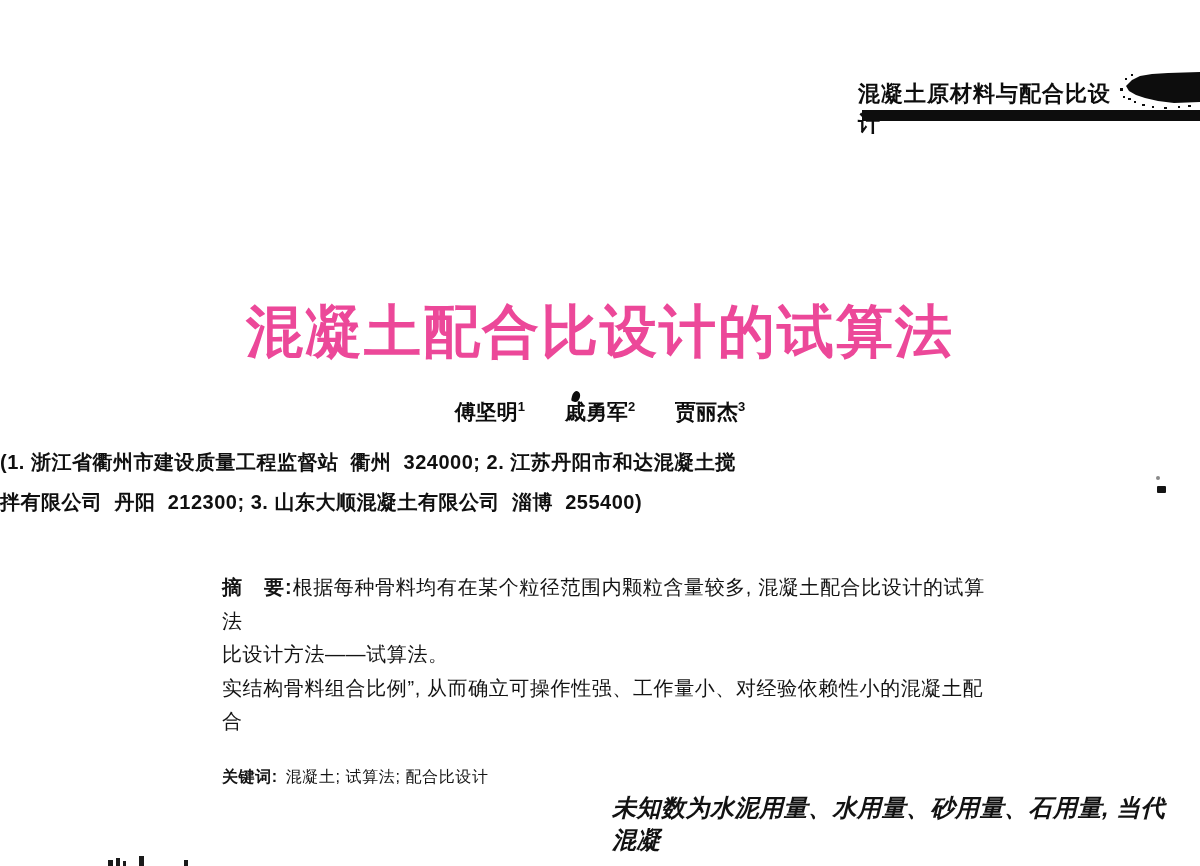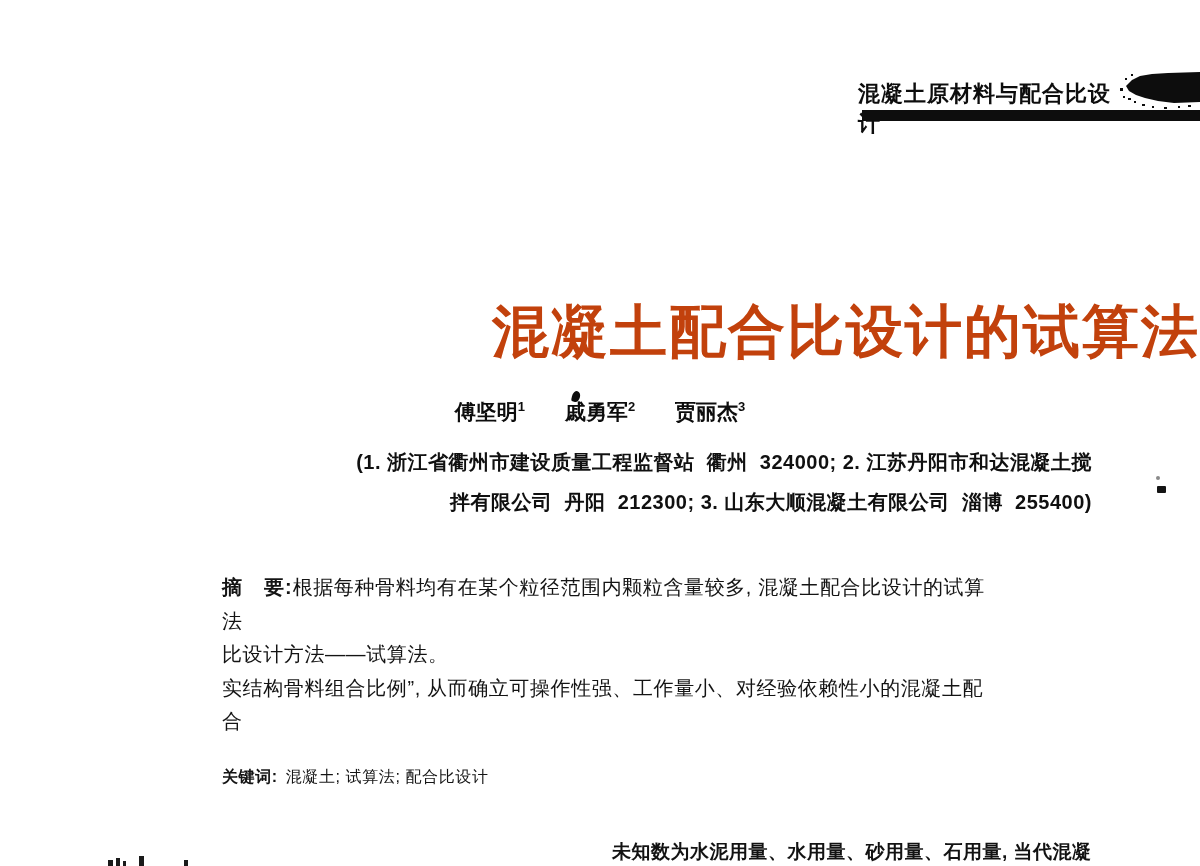--- a/index.html
+++ b/index.html
@@ -23,36 +23,36 @@
     color: #0d0d0d;
   }
   .header-bar {
     left: 862px; top: 110px; width: 338px; height: 11px;
     background: #0d0d0d;
   }
   .header-brush { left: 1112px; top: 68px; width: 88px; height: 48px; }
 
   
   .title-row {
-    left: 0; top: 294px; width: 1200px; text-align: right;
+    left: 0; top: 294px; width: 1200px; text-align: center;
     font-size: 57px; font-weight: 900; letter-spacing: 2px;
-    color: #c2410c;
+    color: #ec4899;
   }
 
   
   .authors-row {
     left: 0; top: 398px; width: 1200px; text-align: center;
     font-size: 21px; font-weight: 700; color: #0d0d0d;
   }
   .author { margin: 16px 17px; }
   .author sup { font-size: 13px; font-weight: 700; vertical-align: super; line-height: 0; }
 
   
   .affil-line {
-    left: 0; width: 1092px; text-align: right;
+    left: 0; width: 1092px; text-align: left;
     font-size: 20px; font-weight: 700; color: #101010;
     letter-spacing: 0.5px;
   }
   .affil-1 { top: 449px; }
   .affil-2 { top: 489px; }
 
   
   .abstract {
     left: 222px; top: 571px; width: 772px;
     font-size: 20px; line-height: 33.5px; letter-spacing: 0.6px;
@@ -62,23 +62,24 @@
 
   
   .keywords {
     left: 222px; top: 719px; width: 772px;
     font-size: 16px; color: #141414; letter-spacing: 0.6px; margin-top: 48px;
   }
   .keywords .lbl { font-weight: 900; margin-right: 8px; }
 
   
   .body-fragment {
-    left: 612px; top: 839px; width: 560px;
-    font-size: 19px; font-weight: 600; letter-spacing: 0.5px;
+    left: 612px; top: 792px; width: 560px;
+    font-size: 24px; font-weight: 600; letter-spacing: 0.5px;
     color: #121212;
+    font-style: italic;
   }
 
   
   .ink-blob {
     left: 572px; top: 391px; width: 8px; height: 11px;
     background: #0c0c0c; border-radius: 60% 50% 55% 20%;
     transform: rotate(12deg);
   }
   .speck-a { left: 1157px; top: 486px; width: 9px; height: 7px; background: #141414; border-radius: 1px; }
   .speck-b { left: 1156px; top: 476px; width: 4px; height: 4px; background: #8a8a8a; border-radius: 50%; }

